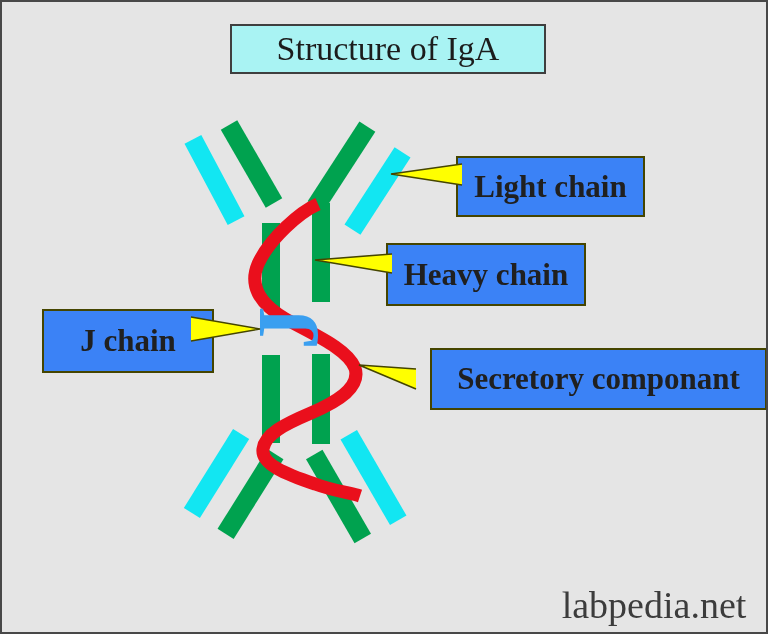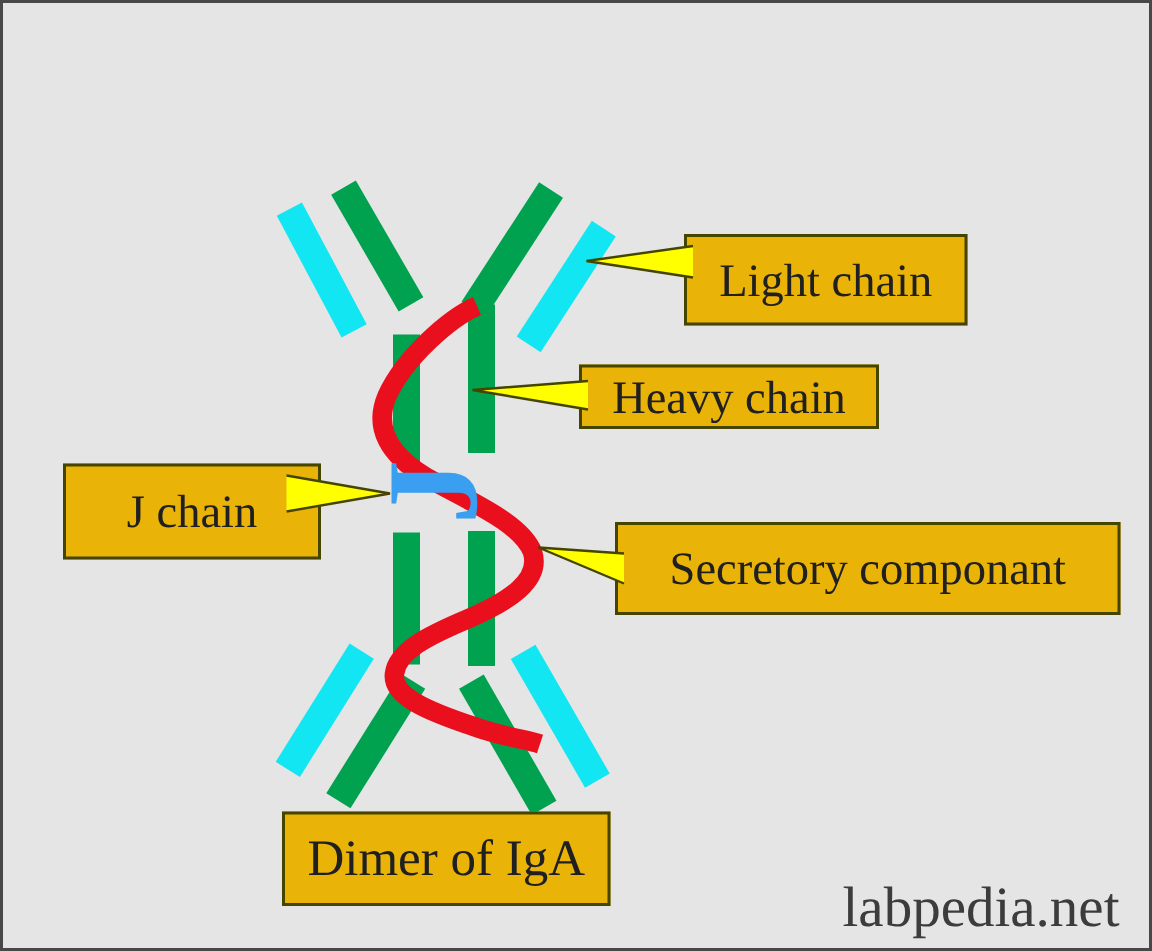--- a/index.html
+++ b/index.html
@@ -12,28 +12,29 @@
     overflow:hidden;
     font-family:"Liberation Serif","DejaVu Serif",serif;
   }
   
   .bar{position:absolute;width:19px;}
   .bar.green{background:#00a24f;}
   .bar.cyan{background:#12e6f2;}
   
   .callout{
     position:absolute;
-    background:#eab308;
+    background:#3b82f6;
     border:2px solid #454500;
     box-sizing:border-box;
     display:flex;align-items:center;justify-content:center;
     color:#202020;
     font-size:31px;
     white-space:nowrap;
     z-index:5;
+    font-weight:bold;
   }
   .titlebox{
     position:absolute;
     left:228px;top:22px;width:316px;height:50px;
     background:#a9f3f3;
     border:2px solid #3f3f3f;
     box-sizing:border-box;
     display:flex;align-items:center;justify-content:center;
     color:#1c1c1c;font-size:34px;
     z-index:5;
@@ -48,49 +49,49 @@
     text-align:center;
     font-size:38px;color:#3c3c3c;
     z-index:4;
   }
 </style>
 </head>
 <body>
 
 <div id="canvas">
 
+  <div class="titlebox">
+    <span>Structure of IgA</span>
+  </div>
 
   <div class="bar cyan" style="left:203px;top:132px;height:92px;transform:rotate(-28deg);"></div>
   <div class="bar green" style="left:240px;top:117px;height:90px;transform:rotate(-30deg);"></div>
   <div class="bar green" style="left:330px;top:117px;height:95px;transform:rotate(33deg);"></div>
   <div class="bar cyan" style="left:366px;top:143px;height:92px;transform:rotate(33deg);"></div>
   <div class="bar green" style="left:260px;top:221px;height:85px;width:18px;"></div>
   <div class="bar green" style="left:310px;top:201px;height:99px;width:18px;"></div>
 
   <div class="bar green" style="left:260px;top:353px;height:88px;width:18px;"></div>
   <div class="bar green" style="left:310px;top:352px;height:90px;width:18px;"></div>
   <div class="bar cyan" style="left:205px;top:425px;height:93px;transform:rotate(32deg);"></div>
   <div class="bar green" style="left:239px;top:445px;height:94px;transform:rotate(32deg);"></div>
   <div class="bar green" style="left:327px;top:446px;height:97px;transform:rotate(-30deg);"></div>
   <div class="bar cyan" style="left:362px;top:426px;height:99px;transform:rotate(-30deg);"></div>
 
   <div class="callout" style="left:454px;top:154px;width:189px;height:61px;">
     <span>Light chain</span>
   </div>
-  <div class="callout" style="left:384px;top:241px;width:200px;height:43px;">
+  <div class="callout" style="left:384px;top:241px;width:200px;height:63px;">
     <span>Heavy chain</span>
   </div>
   <div class="callout" style="left:40px;top:307px;width:172px;height:64px;">
     <span>J chain</span>
   </div>
-  <div class="callout" style="left:408px;top:346px;width:337px;height:62px;">
+  <div class="callout" style="left:428px;top:346px;width:337px;height:62px;">
     <span>Secretory componant</span>
-  </div>
-  <div class="callout" style="left:186px;top:539px;width:219px;height:63px;font-size:34px;">
-    <span>Dimer of IgA</span>
   </div>
 
   <div class="watermark">labpedia.net</div>
 
   <svg id="overlay" viewBox="0 0 768 634" xmlns="http://www.w3.org/2000/svg">
 
     <path d="M 316 202
              C 298 210, 268 236, 256 262
              C 247 283, 257 301, 282 316
              C 310 332, 345 346, 353 366

